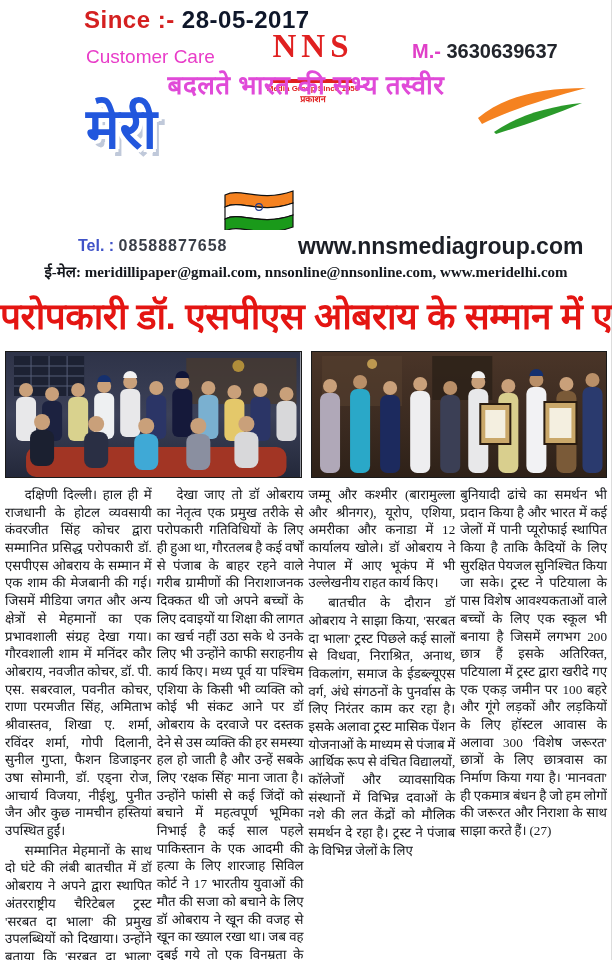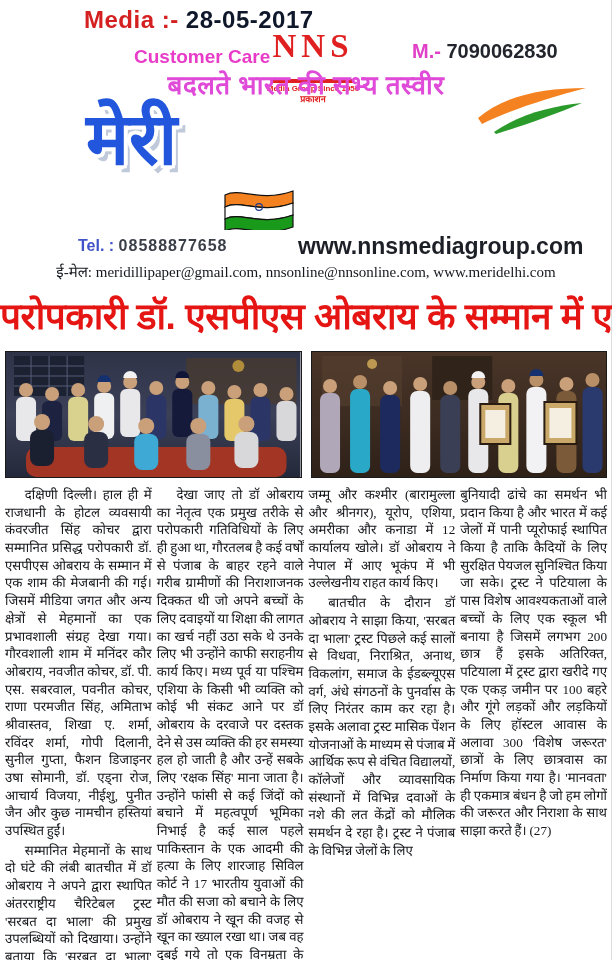--- a/index.html
+++ b/index.html
@@ -5,48 +5,48 @@
   html,body{margin:0;padding:0;background:#e9e9e9;}
   .page{position:relative;width:612px;height:960px;margin:0 auto;background:#ffffff;
         overflow:hidden;font-family:"Liberation Sans",sans-serif;box-shadow:inset -1px 0 0 #ddd;}
 
   
   .date-line{position:absolute;top:6px;left:84px;font-size:24px;font-weight:bold;letter-spacing:.5px;}
   .date-label{color:#d посилання42020;}
   .date-label{color:#d42020;}
   .date-value{color:#0f172a;}
 
-  .customer-care{position:absolute;top:46px;left:86px;font-size:19px;font-weight:bold;color:#e83cc8;margin-left:48px;}
+  .customer-care{position:absolute;top:46px;left:86px;font-size:19px;font-weight:normal;color:#e83cc8;}
   .mobile-line{position:absolute;top:40px;left:412px;font-size:20px;font-weight:bold;}
   .mobile-label{color:#e040c8;}
   .mobile-number{color:#22252c;}
 
   .logo{position:absolute;top:30px;left:238px;width:150px;text-align:center;line-height:1;}
   .logo-name{display:inline-block;font-family:"Liberation Serif",serif;font-size:33px;font-weight:800;
              color:#e02020;letter-spacing:5px;border-bottom:4px solid #e02020;padding-bottom:16px;}
   .logo-sub{font-size:8px;color:#e02020;margin-top:2px;font-weight:bold;text-align:center;}
   .logo-pub{font-size:9px;color:#e02020;margin-top:2px;font-weight:bold;}
 
   
   .tagline{position:absolute;top:66px;left:0;right:0;text-align:center;font-size:26px;font-weight:800;
            color:#e04ad8;letter-spacing:.5px;}
   .edition{position:absolute;top:101px;left:336px;font-size:25px;font-weight:800;color:#1a3690;z-index:4;}
   .masthead-title{position:absolute;top:94px;left:86px;display:flex;gap:40px;z-index:2;
-      font-size:72px;line-height:1.25;font-weight:800;color:#2257dd;white-space:nowrap;
+      font-size:56px;line-height:1.25;font-weight:800;color:#2257dd;white-space:nowrap;
       text-shadow:-3px -3px 0 #fff,3px -3px 0 #fff,-3px 3px 0 #fff,3px 3px 0 #fff,
                   -4px 0 0 #fff,4px 0 0 #fff,0 4px 0 #fff,0 -4px 0 #fff,6px 7px 0 #c0c9da;text-align:center;}
   .flag-small{position:absolute;top:186px;left:222px;z-index:5;}
   .flag-swoosh{position:absolute;top:86px;left:476px;z-index:1;}
 
   
   .tel-row{position:absolute;top:237px;left:78px;font-size:16px;font-weight:bold;}
   .tel-label{color:#4053c8;} .tel-number{color:#3a3f48;letter-spacing:1px;}
   .website{position:absolute;top:233px;left:298px;font-size:23px;font-weight:800;color:#1c1f26;}
   .email-row{position:absolute;top:261px;left:0;right:0;text-align:center;
-             font-family:"Liberation Serif",serif;font-size:15px;font-weight:normal;color:#15181e;}
+             font-family:"Liberation Serif",serif;font-size:15px;font-weight:bold;color:#15181e;}
 
   
   .headline{position:absolute;top:289px;left:0;right:0;text-align:center;font-size:37px;font-weight:800;
             color:#e41512;letter-spacing:-.5px;white-space:nowrap;}
 
   
   .photos{position:absolute;top:351px;left:5px;right:5px;height:127px;display:flex;gap:9px;}
   .photo{flex:1 1 0;border:1px solid #1a1a1a;overflow:hidden;position:relative;}
   .photo svg{display:block;width:100%;height:100%;}
 
@@ -56,35 +56,35 @@
   .col p{margin:0 0 2px 0;font-family:"Liberation Serif",serif;font-size:13.2px;line-height:1.34;
          text-align:justify;color:#14161a;font-weight:500;word-spacing:-.5px;}
   .col p.indent{text-indent:1.5em;}
 </style>
 </head>
 <body>
 
 <div class="page">
 
   <div class="date-line">
-    <span class="date-label">Media :-</span>
+    <span class="date-label">Since :-</span>
     <span class="date-value">28-05-2017</span>
   </div>
 
   <div class="customer-care">Customer Care</div>
 
   <div class="logo">
     <span class="logo-name">NNS</span>
     <div class="logo-sub">Media Group Since 1950</div>
     <div class="logo-pub">प्रकाशन</div>
   </div>
 
   <div class="mobile-line">
     <span class="mobile-label">M.-</span>
-    <span class="mobile-number">7090062830</span>
+    <span class="mobile-number">3630639637</span>
   </div>
 
   <div class="tagline">बदलते भारत की सभ्य तस्वीर</div>
 
   <div class="masthead-title">
     <span>मेरी</span>
   </div>
 
   <svg class="flag-small" width="78" height="44" viewBox="0 0 78 44">
     <path d="M3,9 C19,1 37,17 71,5 L71,17 C37,29 19,13 3,21 Z" fill="#f58220" stroke="#111" stroke-width="1.2"></path>

